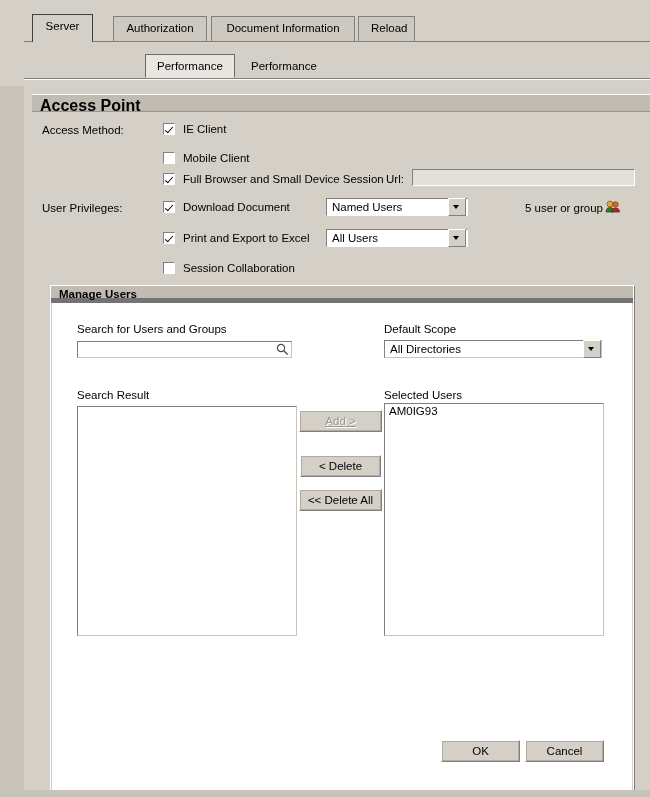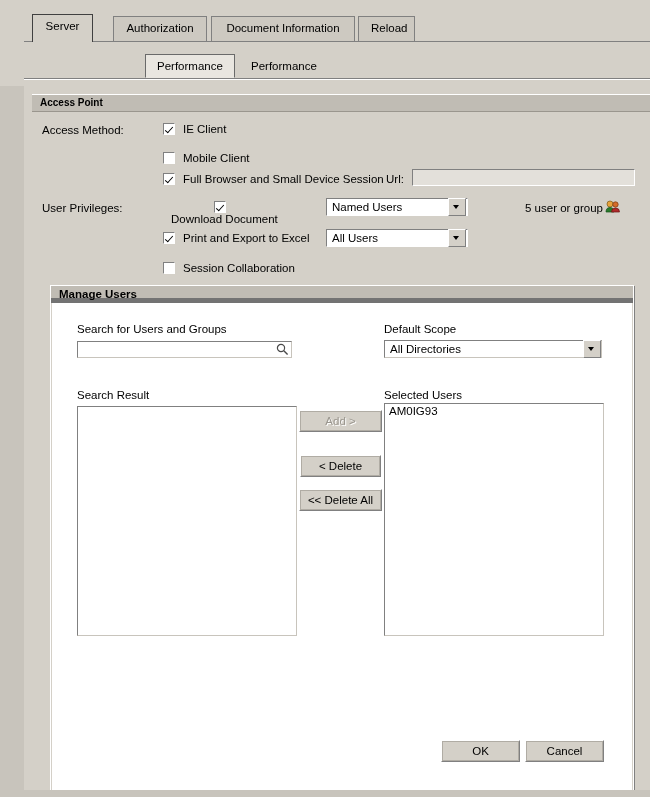--- a/index.html
+++ b/index.html
@@ -113,21 +113,21 @@
     background: #d4d0c8;
     border-top: 1px solid #ffffff;
   }
   .section-header {
     position: absolute;
     left: 8px; top: 14px;
     width: 618px; height: 18px;
     background: #c0bcb4;
     border-top: 1px solid #ffffff;
     border-bottom: 1px solid #9a968e;
-    font-size: 10px;
+    font-size: 16px;
     font-weight: bold;
     padding: 2px 0 0 8px;
     box-sizing: border-box;
   }
   .fieldlabel {
     position: absolute;
     font-size: 11.5px;
     color: #000;
     white-space: nowrap;
   }
@@ -282,20 +282,21 @@
     font-size: 11.5px;
     text-align: center;
     line-height: 20px;
     height: 22px;
     color: #000;
     box-shadow: 0 0 0 1px #b0aca4 inset;
   }
   .btn.disabled {
     color: #9a968e;
     text-shadow: 1px 1px 0 #ffffff;
+    text-decoration: underline;
   }
   .modal-combo {
     position: absolute;
     height: 18px;
     box-sizing: border-box;
     background: #ffffff;
     border: 1px solid #808080;
     border-right-color: #c8c4bc;
     border-bottom-color: #c8c4bc;
     display: flex;
@@ -396,21 +397,21 @@
       <span>Url:</span>
     </div>
     <div class="textinput" style="left:388px; top:89px; width:223px;">
       <span></span>
     </div>
 
     <div class="fieldlabel" style="left:18px; top:122px;">
       <span>User Privileges:</span>
     </div>
 
-    <div class="chkrow" style="left:139px; top:121px;flex-direction:column;">
+    <div class="chkrow" style="left:139px; top:121px;">
       <span class="chkbox checked"></span>
       <span class="chklabel">Download Document</span>
     </div>
 
     <div class="combo" style="left:302px; top:118px; width:142px;">
       <span class="val">Named Users</span>
       <span class="arrowbtn"></span>
     </div>
 
     <div class="usersgroups" style="left:501px; top:122px;">

